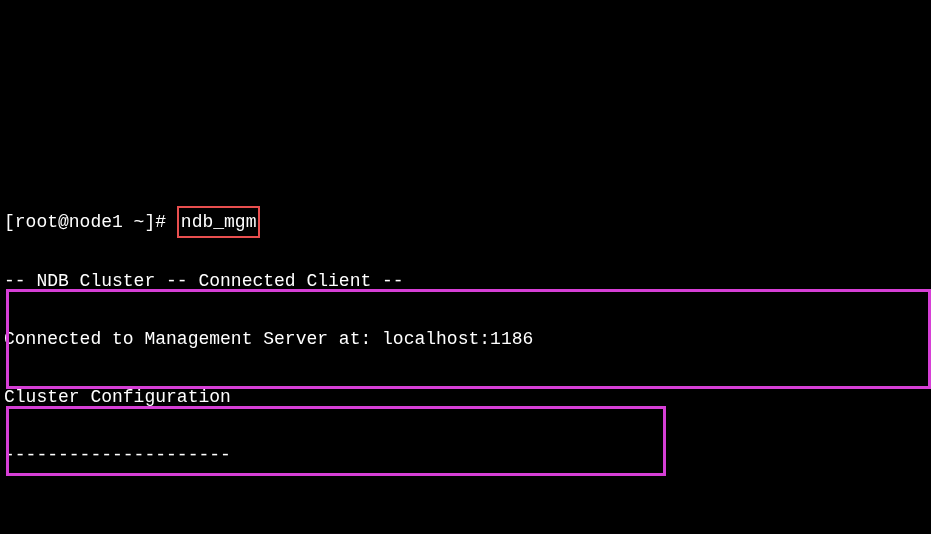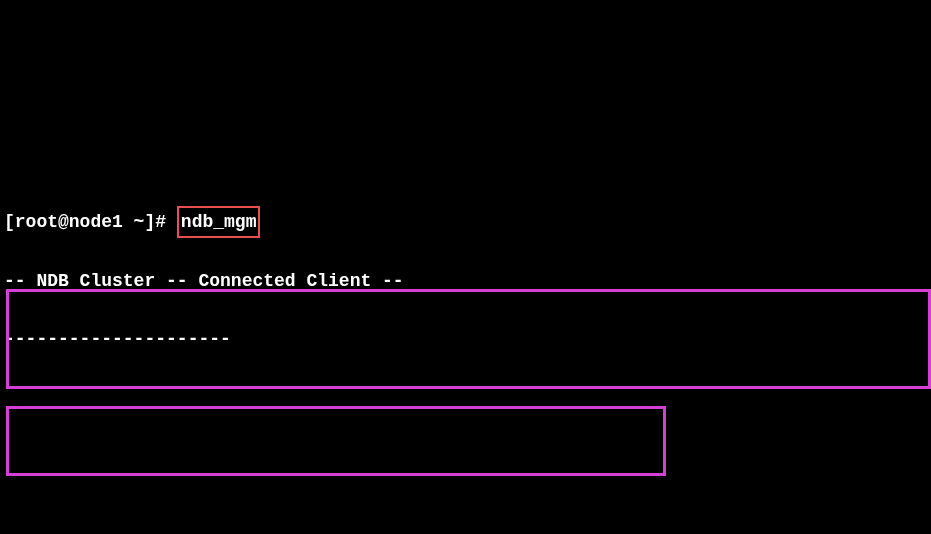--- a/index.html
+++ b/index.html
@@ -18,21 +18,20 @@
       height: 534px;
       white-space: pre;
       overflow: hidden;
     }
     .terminal {
       position: relative;
     }
     .line {
       display: block;
       min-height: 29px;
-      font-weight: bold;
     }
     .highlight-red {
       border: 2px solid #e94f4f;
       padding: 0 2px;
       display: inline-block;
     }
     .highlight-magenta {
       border: 3px solid #d63fd6;
       position: absolute;
     }
@@ -52,20 +51,22 @@
 </head>
 <body>
 
 
 
 <div class="terminal">
 <div class="highlight-magenta box1"></div>
 <div class="highlight-magenta box2"></div>
 <span class="line"><span>[root@node1 ~]# </span><span class="highlight-red">ndb_mgm</span></span>
 <span class="line">-- NDB Cluster -- Connected Client --</span>
+<span class="line">Connected to Management Server at: localhost:1186</span>
+<span class="line">Cluster Configuration</span>
 <span class="line">---------------------</span>
 
 
 
 
 
 
 
 
 

